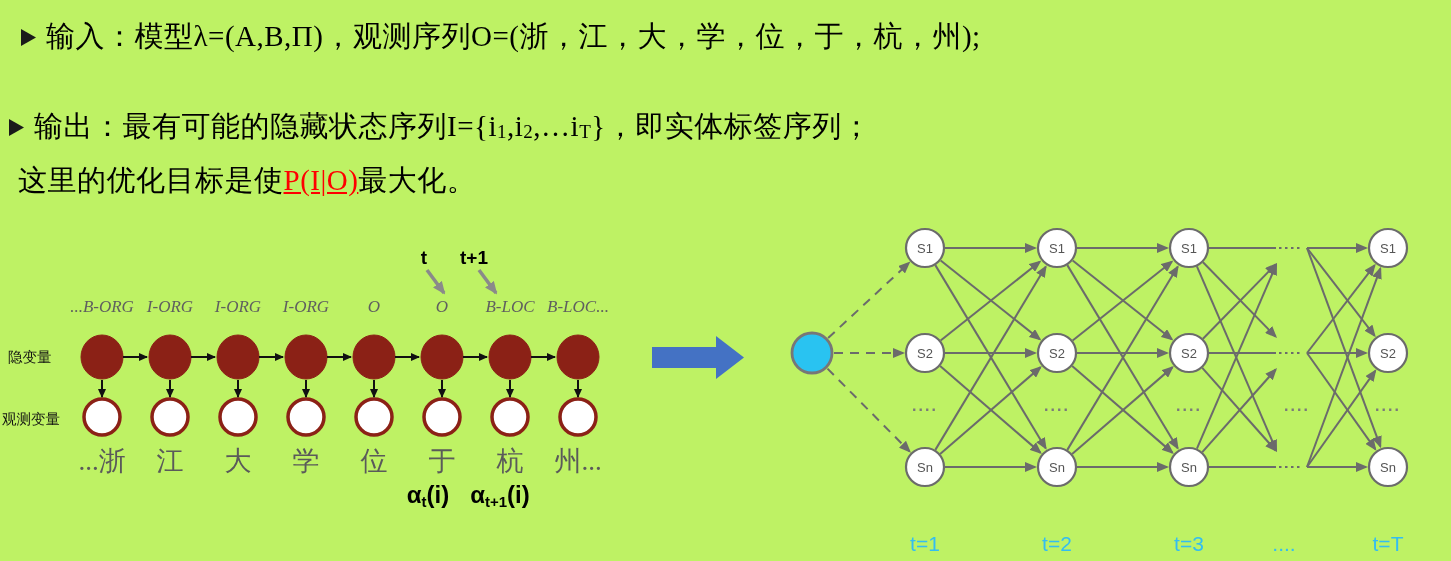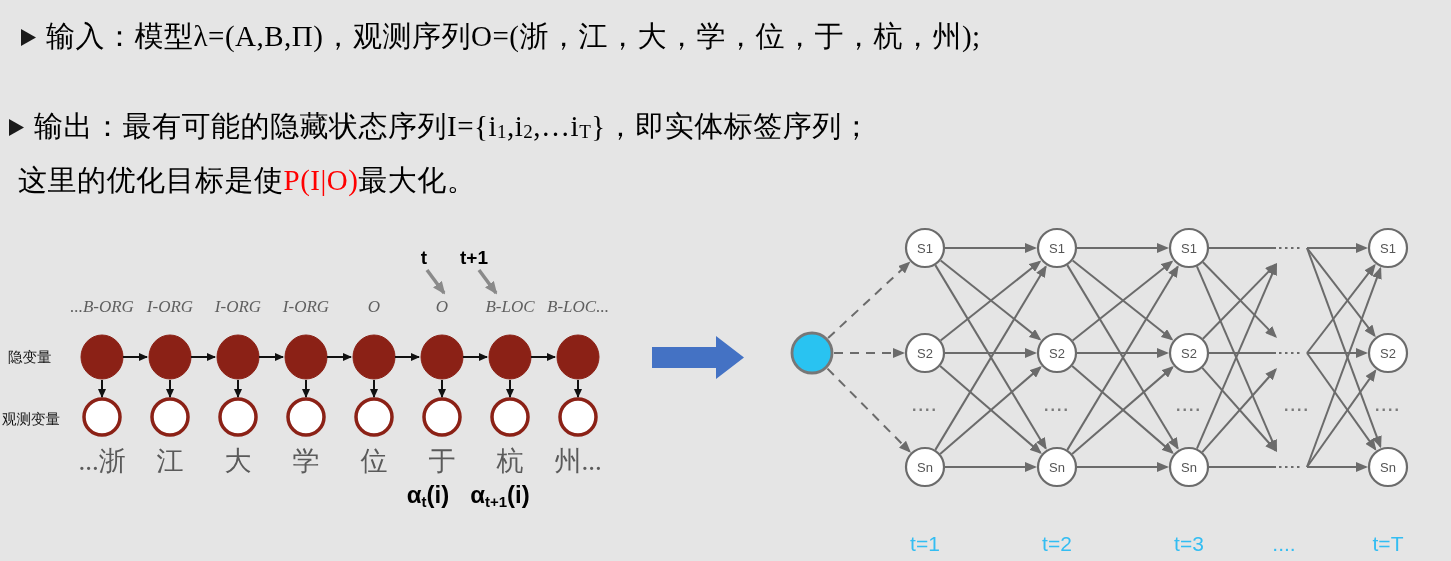--- a/index.html
+++ b/index.html
@@ -1,24 +1,24 @@
 <!DOCTYPE html>
 <html><head>
 <meta charset="utf-8">
 <style>
   html,body{margin:0;padding:0;background:#ffffff;}
-  .canvas{position:relative;width:1451px;height:561px;background:#e5e5e5;overflow:hidden;
+  .canvas{position:relative;width:1451px;height:561px;background:#bef264;overflow:hidden;
           font-family:"Liberation Serif","DejaVu Serif",serif;color:#000;}
   .tline{position:absolute;white-space:nowrap;font-size:29px;letter-spacing:0.5px;}
   .l1{left:20px;top:17px;}
   .l2{left:8px;top:107px;}
   .l3{left:18px;top:161px;}
   .bullet{display:inline-block;width:17px;height:19px;margin-right:9px;vertical-align:-1px;}
   .sub{font-size:19px;vertical-align:-2px;}
-  .hl{color:#ff0000;}
+  .hl{color:#ff0000;text-decoration:underline;}
   #diagram{position:absolute;left:0;top:0;}
 </style>
 </head>
 <body>
 
 <div class="canvas">
 
   <div class="tline l1"><span class="bullet"><svg width="17" height="19" viewBox="0 0 17 19">
           <polygon points="1,1 16,9.5 1,18" fill="#1a1a1a"></polygon>
         </svg></span><span>输入：模型λ=(A,B,Π)，观测序列O=(浙，江，大，学，位，于，杭，州);</span></div>

